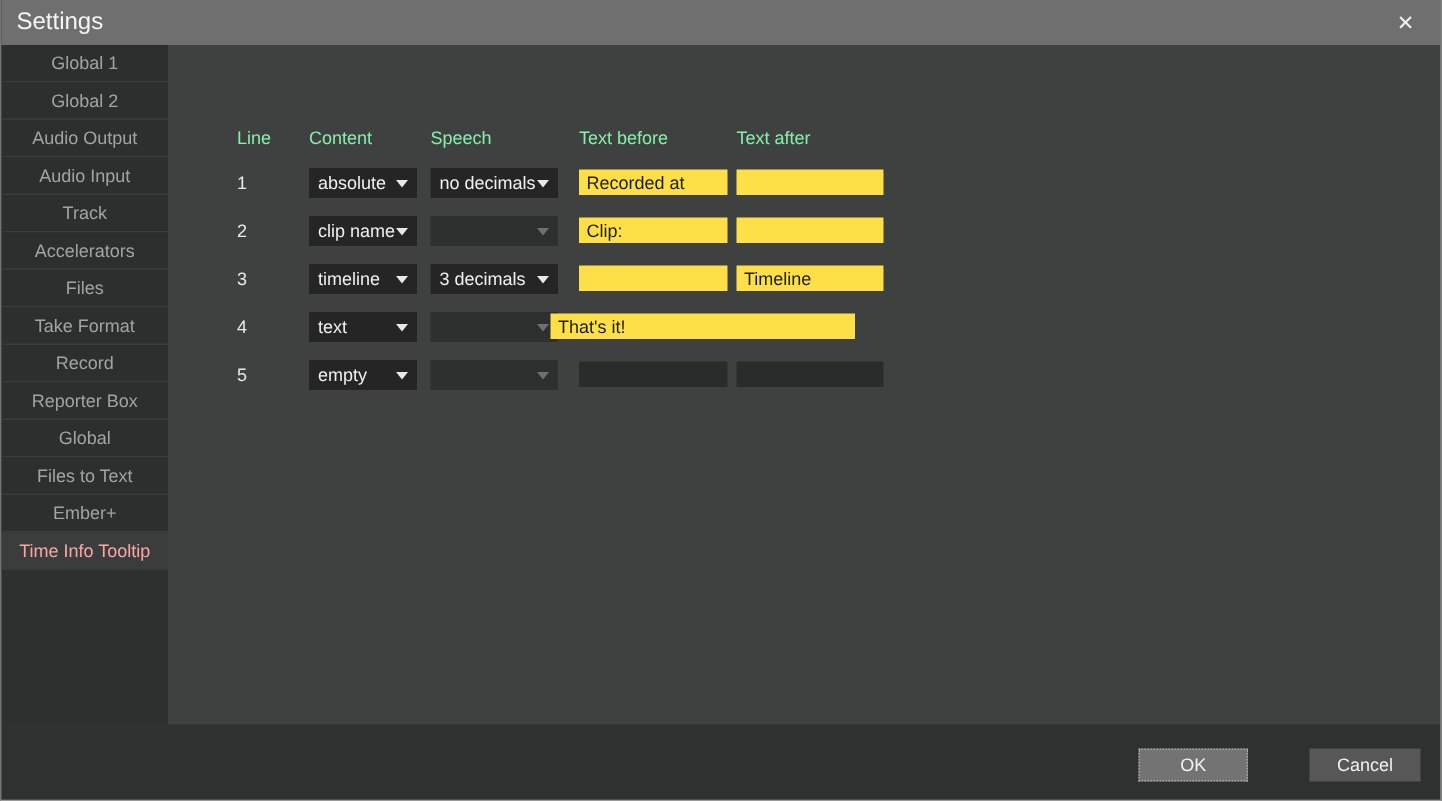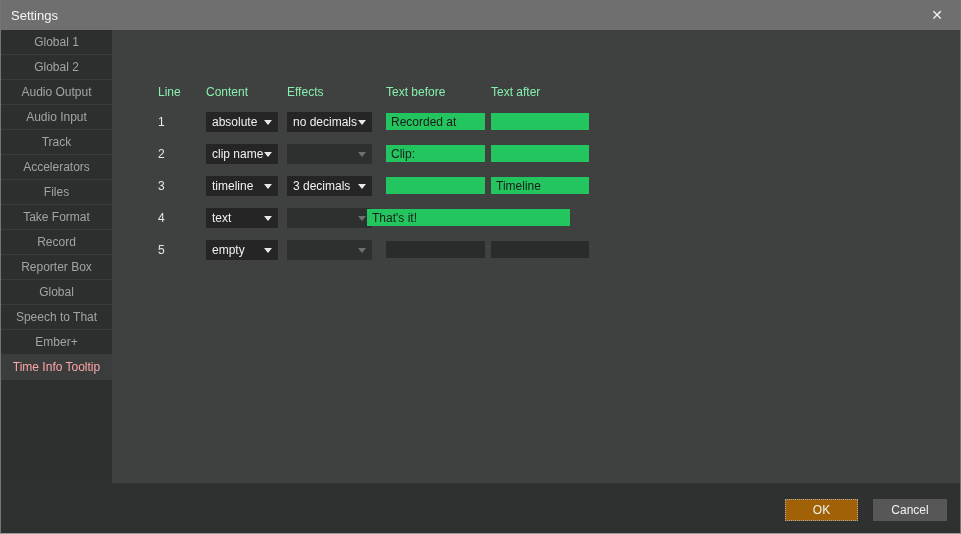--- a/index.html
+++ b/index.html
@@ -12,21 +12,21 @@
     border-left:1px solid #757575; border-right:1px solid #757575;
     border-bottom:1px solid #9a9a9a;
   }
 
   
   .titlebar {
     position:absolute; left:0; top:0; width:100%; height:30px;
     background:#6f6f6f; color:#f5f5f5;
     display:flex; align-items:center; padding-left:10px;
   }
-  .title { font-size:13px; }
+  .title { font-size:16px; }
   .close-btn {
     position:absolute; right:10px; top:0; width:26px; height:30px;
     display:flex; align-items:center; justify-content:center;
     color:#f0f0f0; font-size:14px; cursor:default;
   }
 
   
   .sidebar {
     position:absolute; left:0; top:30px; width:111px; height:453px;
     background:#2e3030;
@@ -64,36 +64,36 @@
   .dd .arrow {
     position:absolute; right:6px; top:8px; width:0; height:0;
     border-left:4px solid transparent; border-right:4px solid transparent;
     border-top:5px solid #e8e8e8;
   }
   .dd.disabled .arrow { border-top-color:#6f6f6f; }
   .dd-label { font-size:12px; white-space:nowrap; }
 
   .ti {
     position:absolute; top:1px; height:17px; border:none; outline:none;
-    background:#22c55e; color:#1c1c1c; font-size:12px; padding:0 5px;
+    background:#fde047; color:#1c1c1c; font-size:12px; padding:0 5px;
     font-family:"Liberation Sans", sans-serif;
   }
   .ti.before { left:385px; width:99px; }
   .ti.after  { left:490px; width:98px; }
   .ti.wide   { left:366px; width:203px; }
   .ti.disabled { background:#2a2c2c; }
 
   
   .footer { position:absolute; left:0; top:483px; width:100%; height:51px; background:#2f3030; }
   .btn {
     position:absolute; top:16px; height:22px; color:#f2f2f2; font-size:12px;
     font-family:"Liberation Sans", sans-serif; cursor:default;
   }
   .btn-ok {
-    left:784px; width:73px; background:#a16207;
+    left:758px; width:73px; background:#737373;
     border:1px dotted #a8a8a8;
   }
   .btn-cancel {
     left:872px; width:74px; background:#575757; border:none;
   }
 </style>
 </head>
 <body>
 
 <div class="window">
@@ -108,30 +108,30 @@
       <div class="side-item"><span>Global 2</span></div>
       <div class="side-item"><span>Audio Output</span></div>
       <div class="side-item"><span>Audio Input</span></div>
       <div class="side-item"><span>Track</span></div>
       <div class="side-item"><span>Accelerators</span></div>
       <div class="side-item"><span>Files</span></div>
       <div class="side-item"><span>Take Format</span></div>
       <div class="side-item"><span>Record</span></div>
       <div class="side-item"><span>Reporter Box</span></div>
       <div class="side-item"><span>Global</span></div>
-      <div class="side-item"><span>Speech to That</span></div>
+      <div class="side-item"><span>Files to Text</span></div>
       <div class="side-item"><span>Ember+</span></div>
       <div class="side-item selected"><span>Time Info Tooltip</span></div>
     </div>
 
   <div class="main"></div>
 
   <div class="thead h-line">Line</div>
   <div class="thead h-content">Content</div>
-  <div class="thead h-format">Effects</div>
+  <div class="thead h-format">Speech</div>
   <div class="thead h-before">Text before</div>
   <div class="thead h-after">Text after</div>
 
   <div>
       <div class="trow" style="top: 112px;">
         <div class="cell-line">1</div>
         <div class="dd content">
           <span class="dd-label">absolute</span>
           <span class="arrow"></span>
         </div>

